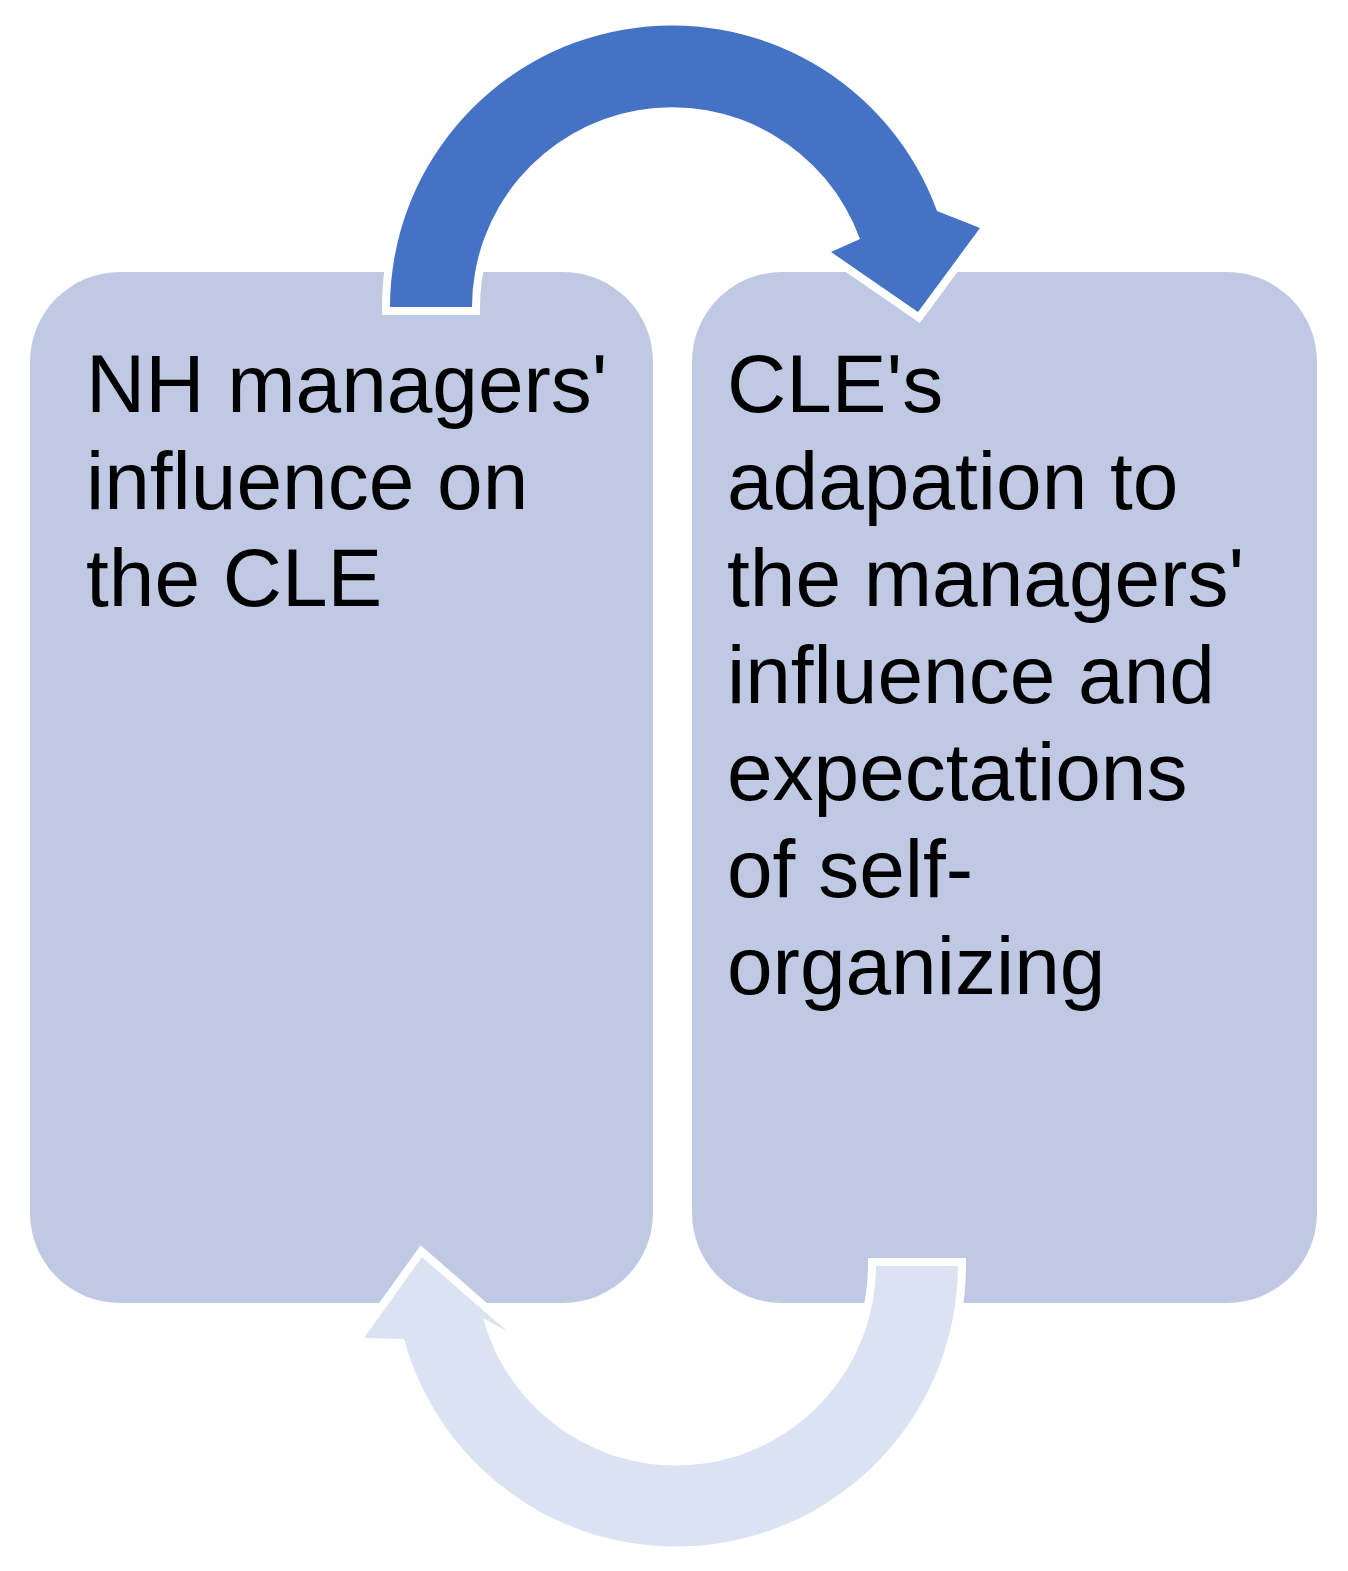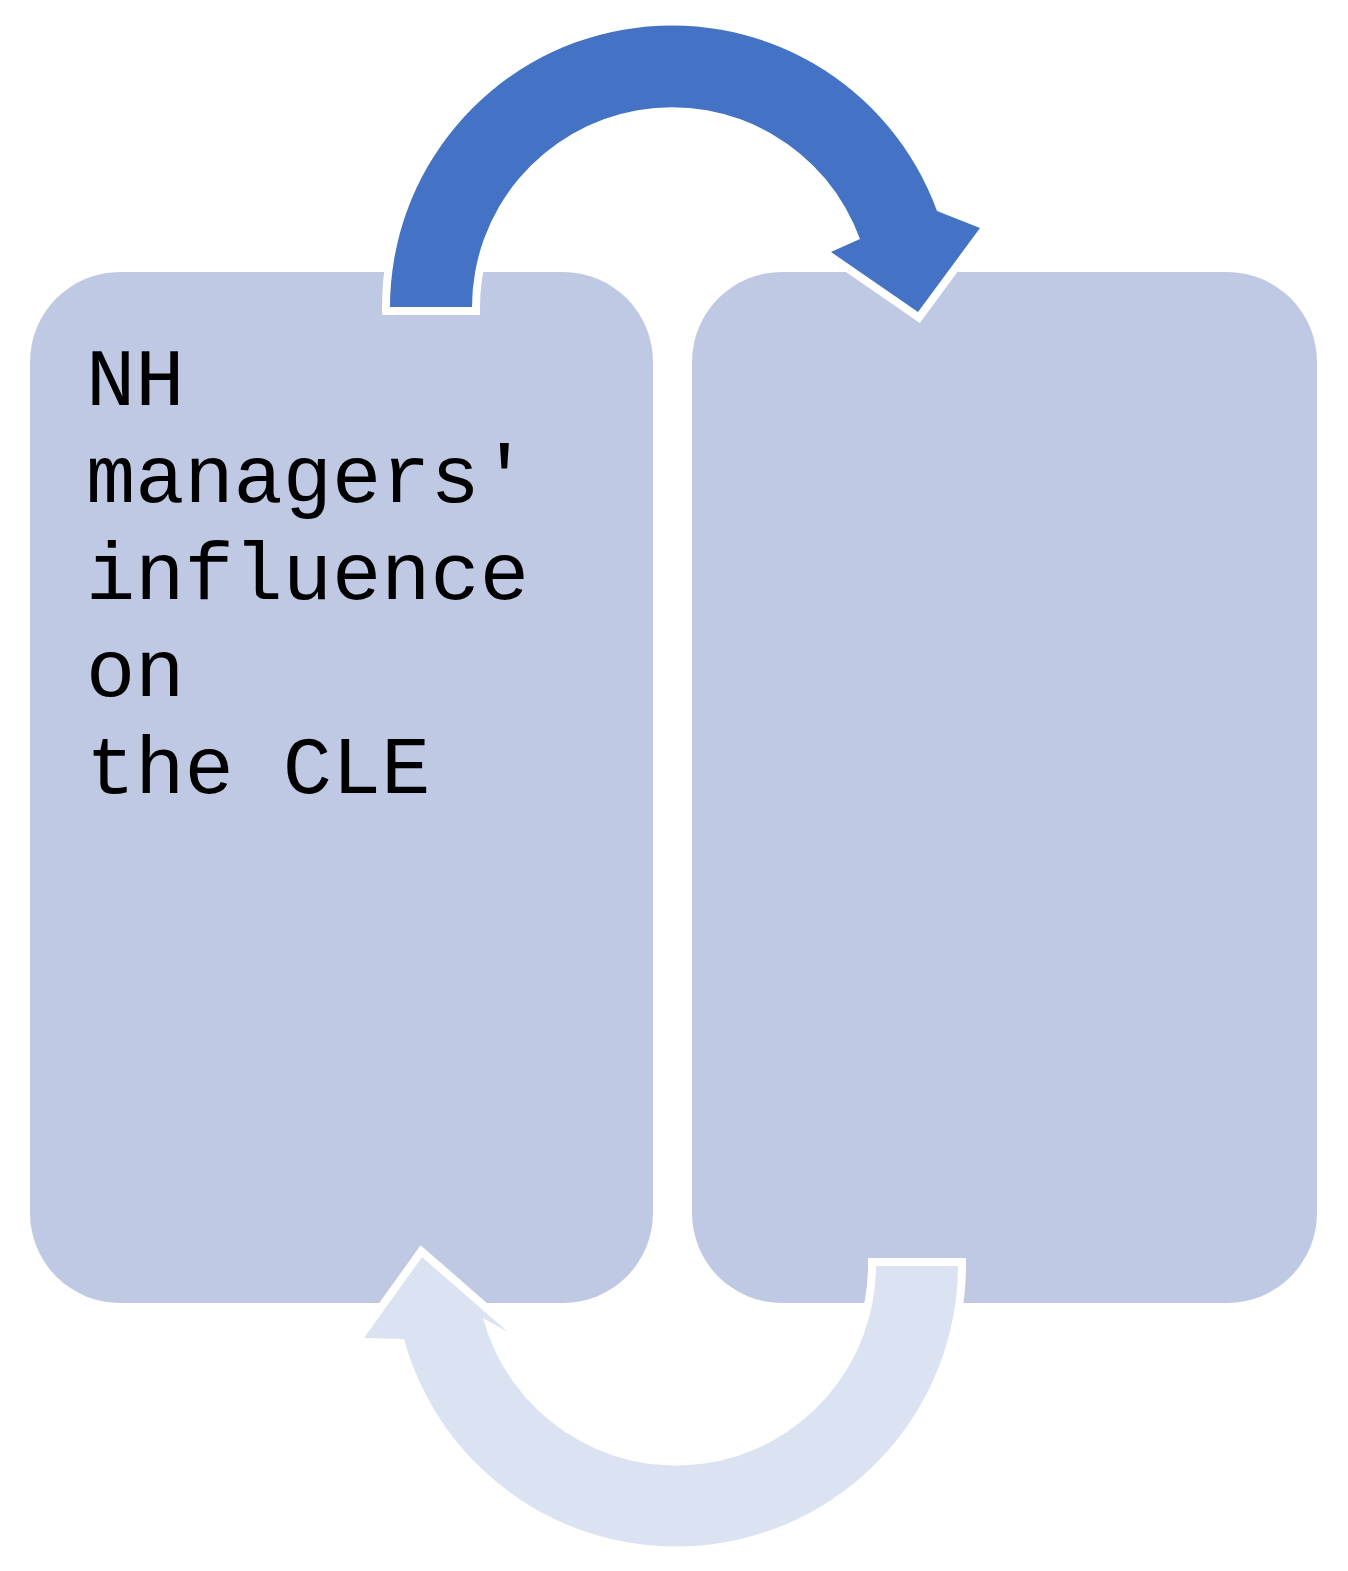--- a/index.html
+++ b/index.html
@@ -1,21 +1,21 @@
 <!DOCTYPE html>
 <html><head>
 <meta charset="utf-8">
 <style>
   html, body { margin: 0; padding: 0; background: #ffffff; }
   .canvas {
     position: relative;
     width: 1348px;
     height: 1571px;
     background: #ffffff;
-    font-family: Liberation Mono, monospace;
+    font-family: Liberation Sans, sans-serif;
     overflow: hidden;
   }
   .diagram-svg {
     position: absolute;
     left: 0; top: 0;
     width: 1348px; height: 1571px;
   }
   .casing {
     fill: #ffffff;
     stroke: #ffffff;
@@ -53,14 +53,21 @@
     <g>
       <path class="casing" d="M 390 307 A 282 282 0 0 1 937 211 L 980 228 L 918 312 L 831 252 L 860 239 A 200 200 0 0 0 472 307 Z" stroke="#ffffff"></path>
       <path d="M 390 307 A 282 282 0 0 1 937 211 L 980 228 L 918 312 L 831 252 L 860 239 A 200 200 0 0 0 472 307 Z" fill="#4472c4"></path>
     </g>
   </svg>
 
   <div class="box-label left">NH managers'
 influence on
 the CLE</div>
 
+  <div class="box-label right">CLE's
+adapation to
+the managers'
+influence and
+expectations
+of self-
+organizing</div>
 
 </div>
 
 </body></html>

